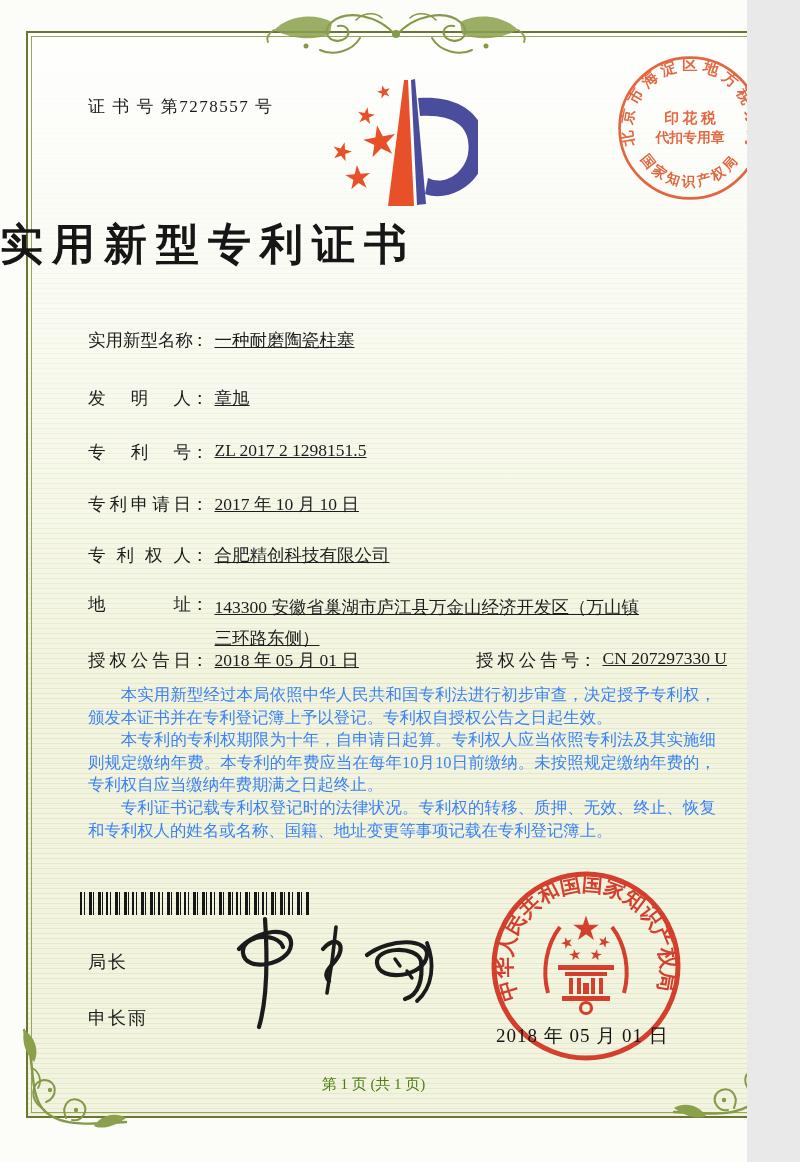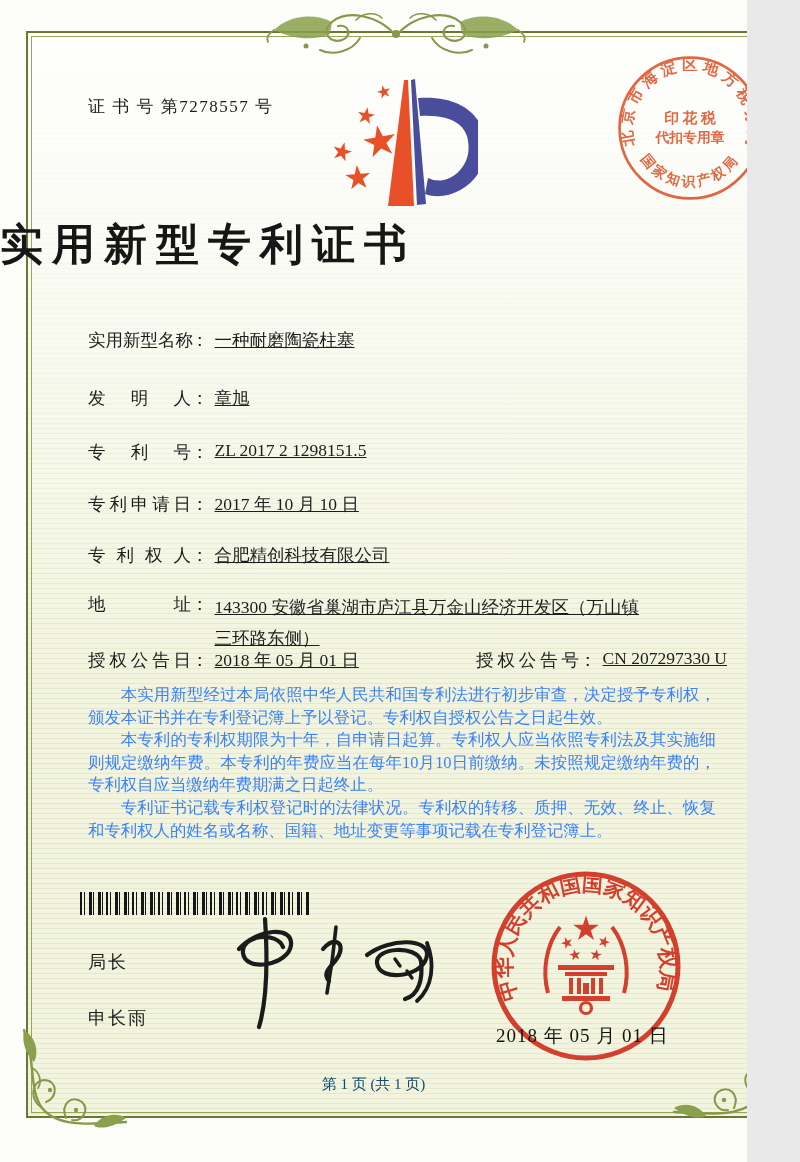--- a/index.html
+++ b/index.html
@@ -32,21 +32,21 @@
     background-image:repeating-linear-gradient(90deg,
       #161616 0 2px, rgba(0,0,0,0) 2px 4px,
       #161616 4px 5px, rgba(0,0,0,0) 5px 9px,
       #161616 9px 12px, rgba(0,0,0,0) 12px 13px,
       #161616 13px 14px, rgba(0,0,0,0) 14px 18px,
       #161616 18px 21px, rgba(0,0,0,0) 21px 22px,
       #161616 22px 23px, rgba(0,0,0,0) 23px 26px);}
   .director-title{position:absolute;left:88px;top:950px;font-size:18px;letter-spacing:2px;color:#1d1d1d;}
   .director-name{position:absolute;left:88px;top:990px;font-size:18px;letter-spacing:2px;color:#1d1d1d;margin-top:16px;}
   .seal-date{position:absolute;left:496px;top:1023px;font-size:19px;letter-spacing:1px;color:#141414;z-index:6;}
-  .footer{position:absolute;left:0;right:0;top:1075px;text-align:center;font-size:15px;color:#0c4a6e;}
+  .footer{position:absolute;left:0;right:0;top:1075px;text-align:center;font-size:15px;color:#4d7c0f;}
   
   .logo{position:absolute;left:322px;top:76px;}
   .tax-stamp{position:absolute;left:616px;top:54px;z-index:5;mix-blend-mode:multiply;opacity:.92;}
   .office-seal{position:absolute;left:487px;top:867px;z-index:5;mix-blend-mode:multiply;opacity:.93;}
   .signature{position:absolute;left:205px;top:915px;z-index:4;}
   .orn-top{position:absolute;left:260px;top:4px;}
   .orn-bl{position:absolute;left:14px;top:1024px;}
   .orn-br{position:absolute;left:668px;top:1014px;}
   svg text{font-family:"Liberation Serif","DejaVu Serif",serif;}
 </style>

